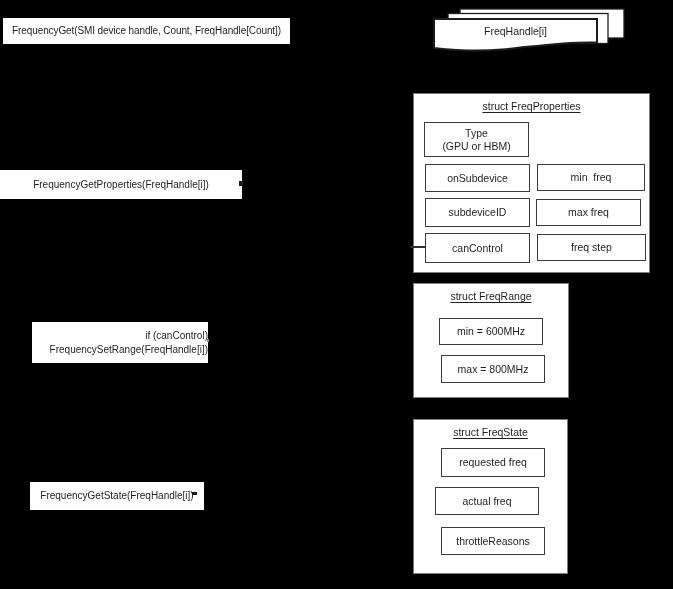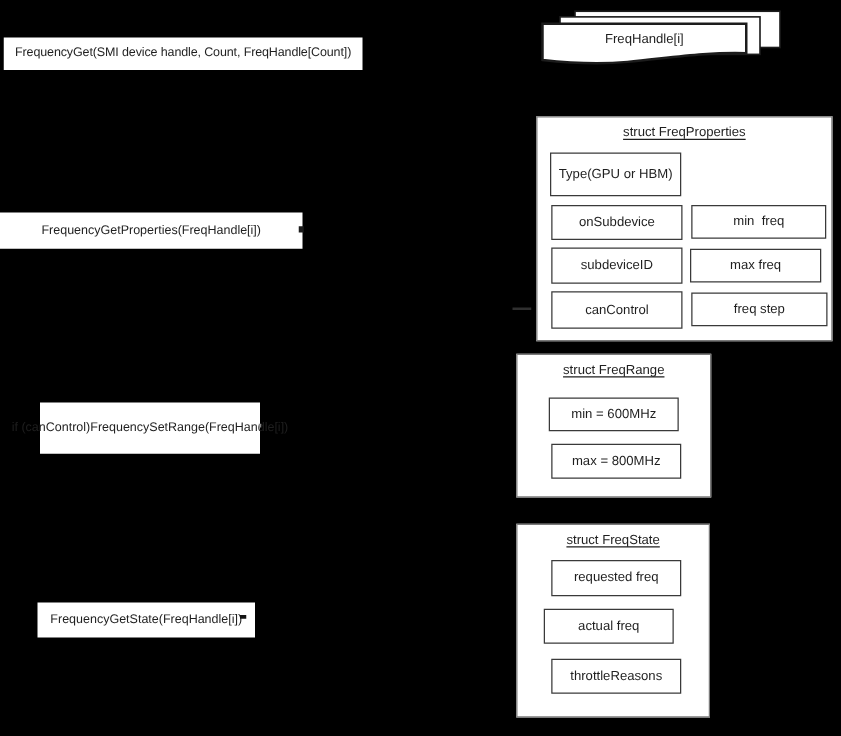--- a/index.html
+++ b/index.html
@@ -4,32 +4,32 @@
 <style>
   html,body{margin:0;padding:0;background:#000;}
   .stage{
     position:relative;width:673px;height:589px;background:#000000;
     font-family:"Liberation Sans",sans-serif;color:#1f1f1f;overflow:hidden;
   }
   .callbox{
     position:absolute;background:#ffffff;display:flex;align-items:center;justify-content:center;
     text-align:center;font-size:10px;line-height:14px;white-space:nowrap;
   }
-  .callbox.small{font-size:10px;letter-spacing:-0.1px;margin-top:12px;}
-  .callbox.twolines{flex-direction:row;white-space:nowrap;}
+  .callbox.small{font-size:10px;letter-spacing:-0.1px;}
+  .callbox.twolines{flex-direction:column;white-space:nowrap;align-items:flex-end;}
   .struct{
     position:absolute;background:#ffffff;border:1px solid #7a7a7a;box-sizing:border-box;
   }
   .struct-title{
     text-align:center;font-size:10.5px;margin-top:6px;
     text-decoration:underline;text-underline-offset:2px;
   }
   .field{
     position:absolute;background:#ffffff;border:1.5px solid #3a3a3a;box-sizing:border-box;
-    display:flex;align-items:center;justify-content:center;
+    display:flex;align-items:center;justify-content:center;flex-direction:column;
     font-size:10.5px;text-align:center;white-space:pre;line-height:13px;
   }
   .stack-label{
     position:absolute;text-align:center;font-size:10.5px;line-height:14px;
   }
   .connector{position:absolute;background:#2f2f2f;}
   .remnant{position:absolute;}
   svg{display:block;}
 </style>
 </head>
@@ -56,21 +56,21 @@
 
   <div style="position:absolute;left:430px;top:4px;width:200px;height:54px;">
     <svg width="200" height="54" viewBox="0 0 200 54">
       <rect x="30" y="5" width="164" height="29" fill="#ffffff" stroke="#1c1c1c" stroke-width="1.3"></rect>
       <rect x="18" y="9.5" width="160" height="30" fill="#ffffff" stroke="#1c1c1c" stroke-width="1.3"></rect>
       <path d="M4,15 L167,15 L167,38.5 C135,37.5 108,42 72,45.5 C45,48 22,46 4,44 Z" fill="#ffffff" stroke="#1c1c1c" stroke-width="2"></path>
     </svg>
   </div>
   <div class="stack-label" style="left:434px;top:24px;width:163px;">FreqHandle[i]</div>
 
-  <div class="struct" style="left:413px;top:93px;width:237px;height:180px;margin-left:16px;">
+  <div class="struct" style="left:413px;top:93px;width:237px;height:180px;">
     <div class="struct-title">struct FreqProperties</div>
     <div class="field" style="left:10px;top:28px;width:105px;height:35px;">
       <span>Type</span>
       <span>(GPU or HBM)</span>
     </div>
     <div class="field" style="left:11px;top:104px;width:105px;height:29px;">subdeviceID</div>
     <div class="field" style="left:11px;top:70px;width:105px;height:28px;">onSubdevice</div>
     <div class="field" style="left:11px;top:139px;width:105px;height:30px;">canControl</div>
     <div class="field" style="left:123px;top:70px;width:108px;height:27px;">min  freq</div>
     <div class="field" style="left:122px;top:105px;width:105px;height:27px;">max freq</div>

